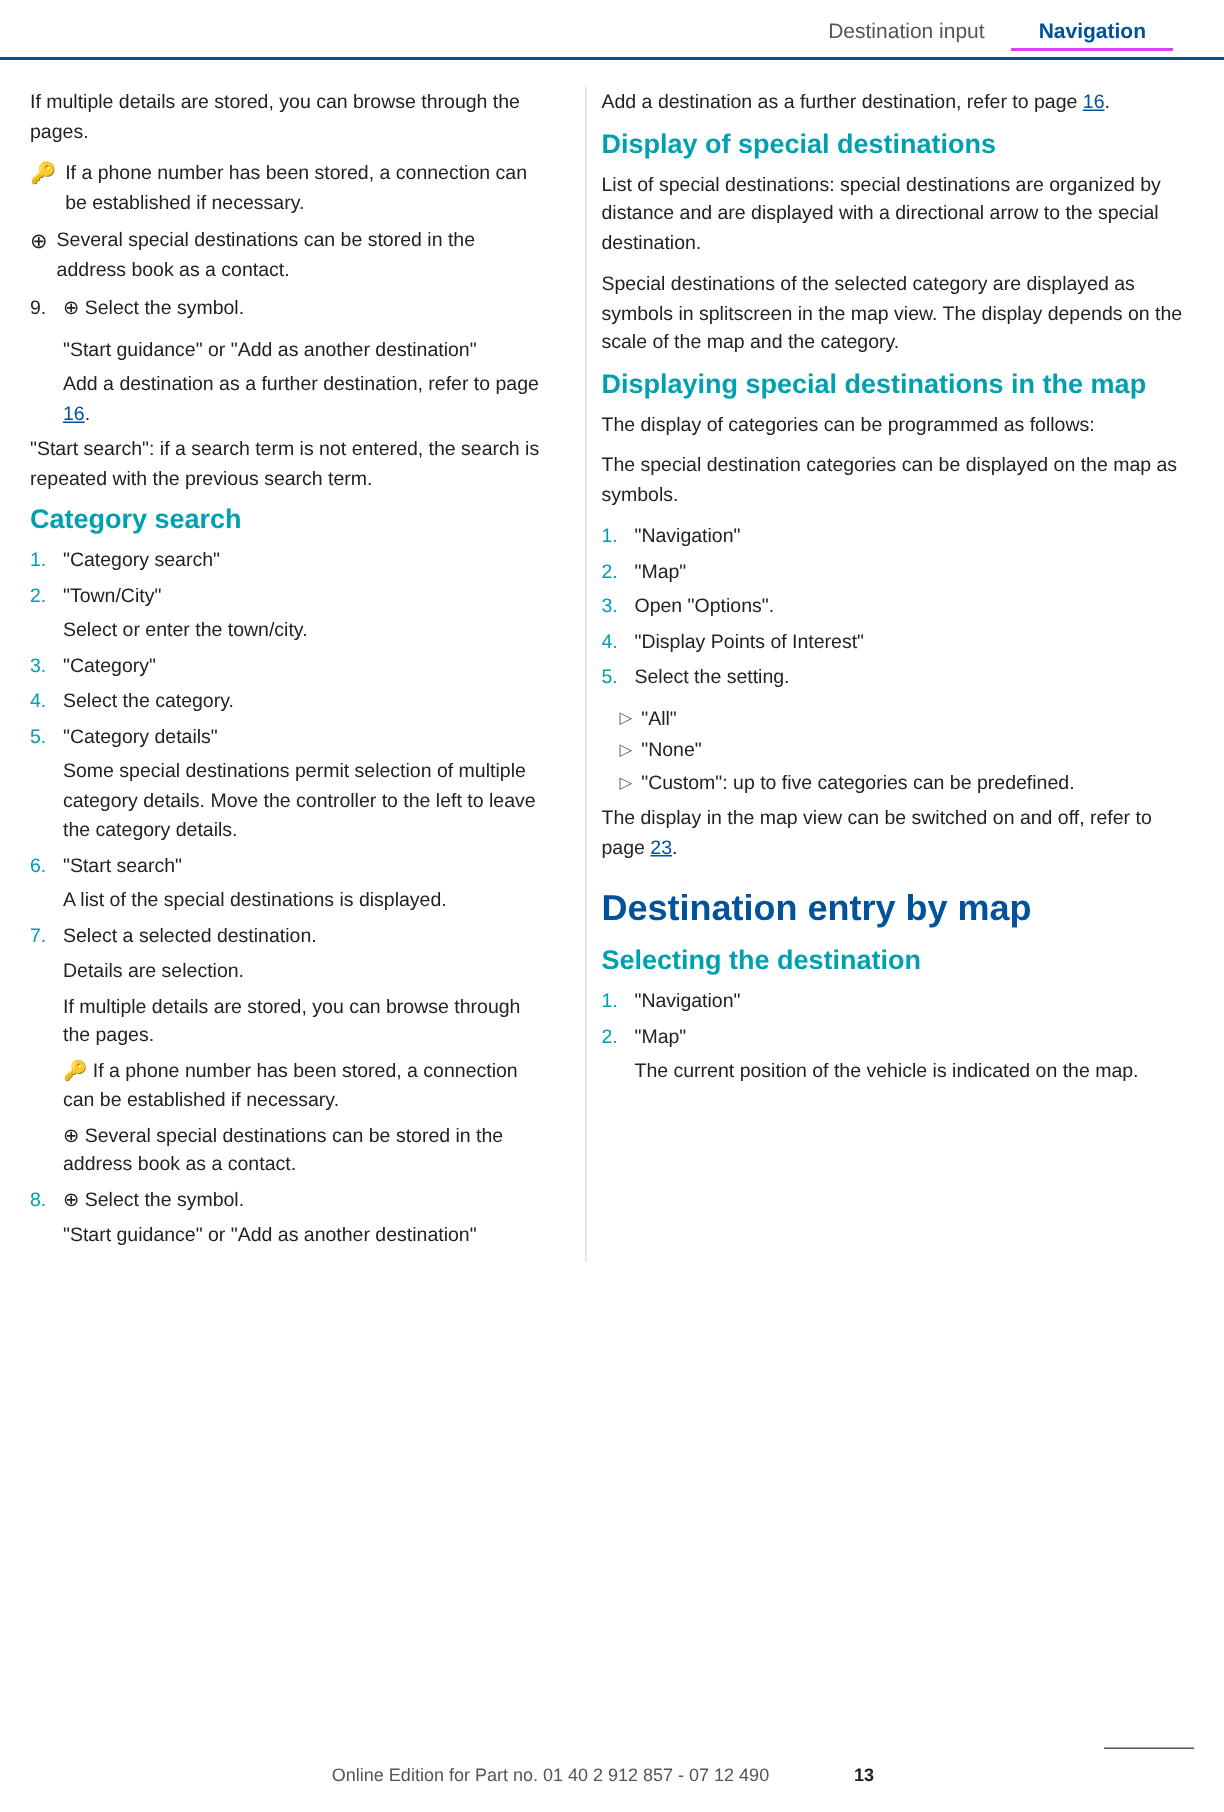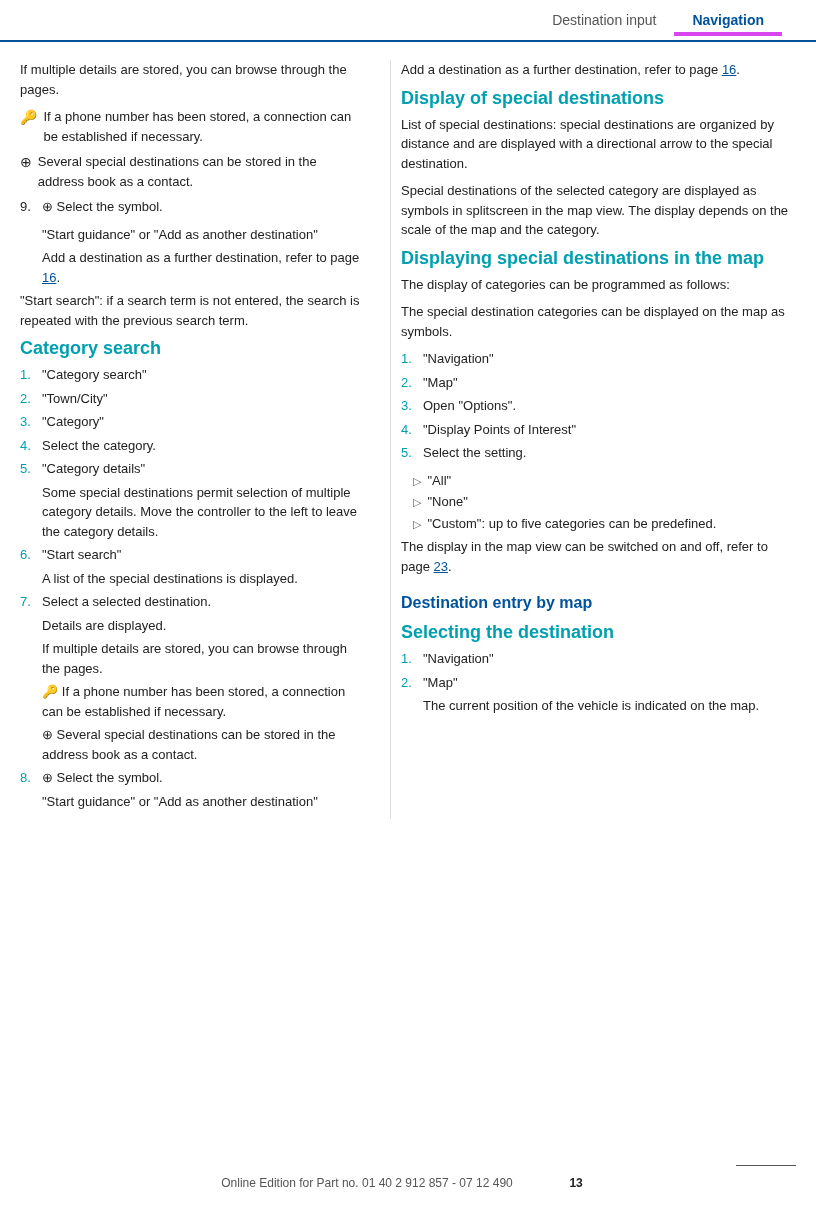--- a/index.html
+++ b/index.html
@@ -27,21 +27,21 @@
     }
     .header-tab {
       font-size: 14px;
       padding: 4px 18px;
       color: #555;
       cursor: pointer;
     }
     .header-tab.active {
       color: #00529b;
       font-weight: bold;
-      border-bottom: 4px solid #d946ef;
+      border-bottom: 2px solid #d946ef;
       margin-bottom: -2px;
     }
 
     
     .content-wrapper {
       display: flex;
       padding: 18px 20px 0 20px;
       gap: 0;
     }
 
@@ -99,21 +99,21 @@
     .section-heading {
       color: #00a0b0;
       font-size: 18px;
       font-weight: bold;
       margin-bottom: 6px;
       margin-top: 4px;
     }
 
     .section-heading-large {
       color: #00529b;
-      font-size: 16px;
+      font-size: 24px;
       font-weight: bold;
       margin-bottom: 10px;
       margin-top: 18px;
     }
 
     .sub-list {
       list-style: none;
       padding: 0;
       margin: 4px 0 4px 12px;
     }
@@ -218,20 +218,24 @@
     <ul class="numbered-list">
       <li>
         <span class="num cyan">1.</span>
         <span class="li-content">"Category search"</span>
       </li>
       <li>
         <span class="num cyan">2.</span>
         <span class="li-content">"Town/City"</span>
       </li>
       <li>
+        <span class="num"></span>
+        <span class="li-content">Select or enter the town/city.</span>
+      </li>
+      <li>
         <span class="num cyan">3.</span>
         <span class="li-content">"Category"</span>
       </li>
       <li>
         <span class="num cyan">4.</span>
         <span class="li-content">Select the category.</span>
       </li>
       <li>
         <span class="num cyan">5.</span>
         <span class="li-content">"Category details"</span>
@@ -247,21 +251,21 @@
       <li>
         <span class="num"></span>
         <span class="li-content">A list of the special destinations is displayed.</span>
       </li>
       <li>
         <span class="num cyan">7.</span>
         <span class="li-content">Select a selected destination.</span>
       </li>
       <li>
         <span class="num"></span>
-        <span class="li-content">Details are displayed.</span>
+        <span class="li-content">Details are selection.</span>
       </li>
       <li>
         <span class="num"></span>
         <span class="li-content">If multiple details are stored, you can browse through the pages.</span>
       </li>
       <li>
         <span class="num"></span>
         <span class="li-content">
           <span>🔑 </span>If a phone number has been stored, a connection can be established if necessary.
         </span>

